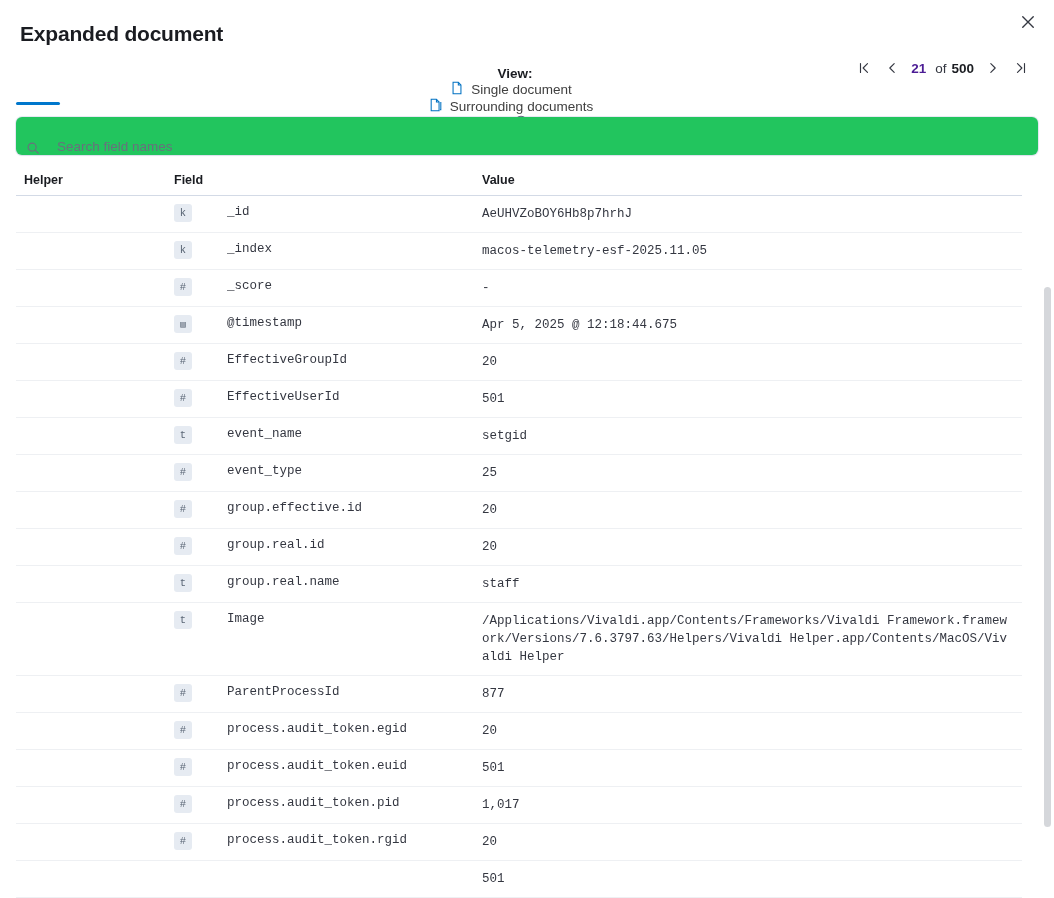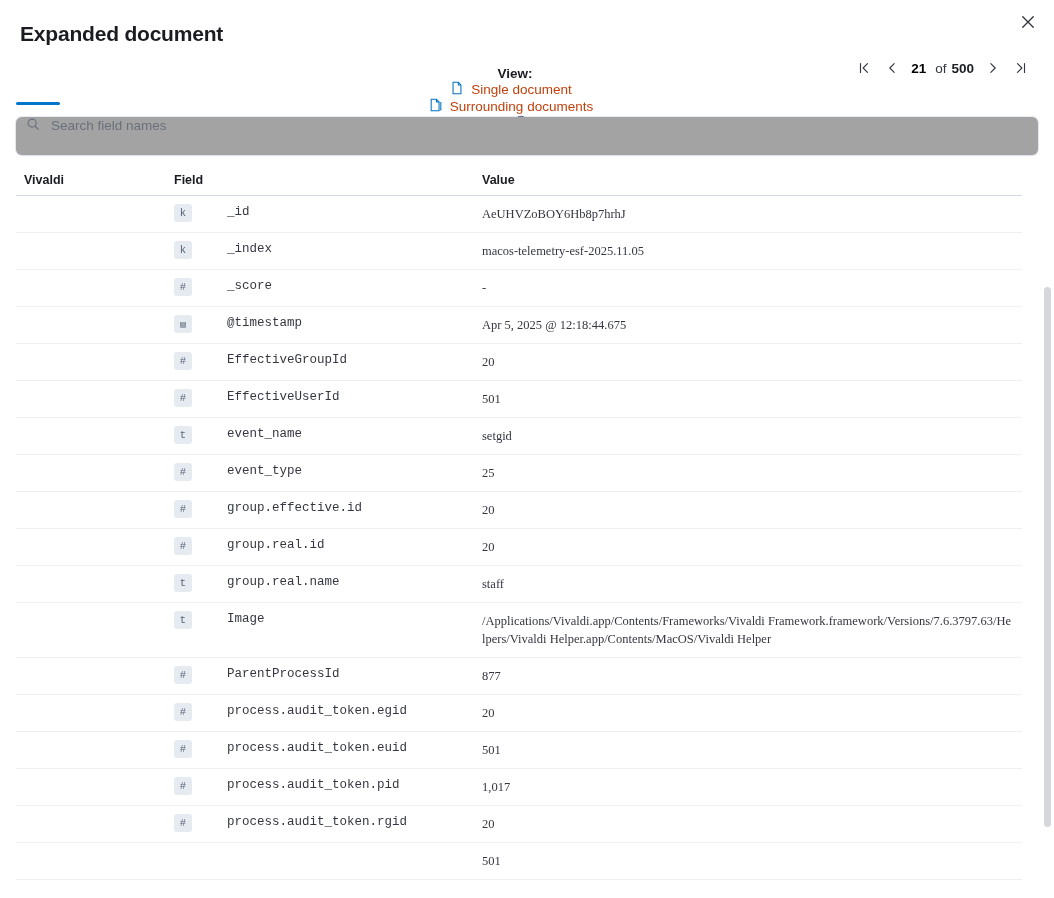--- a/index.html
+++ b/index.html
@@ -60,21 +60,21 @@
     font-size: 13.5px;
     font-weight: 700;
     color: #1a1c21;
     margin-right: 12px;
   }
   .view-link {
     display: flex;
     align-items: center;
     gap: 7px;
     font-size: 13.5px;
-    color: #c2410c;
+    color: #404040;
     cursor: pointer;
     margin-right: 20px;
     text-decoration: none;
   }
   .view-link .doc-icon { color: #0071c2; display: block; }
   .help-icon {
     color: #69707d;
     cursor: pointer;
     display: flex;
     align-items: center;
@@ -98,21 +98,21 @@
     cursor: pointer;
     color: #343741;
     display: flex;
     align-items: center;
     justify-content: center;
     padding: 0;
     border-radius: 4px;
   }
   .pager .page-num {
     font-weight: 700;
-    color: #000000;
+    color: #4c1d95;
     padding: 0 4px;
     cursor: pointer;
   }
   .pager .of { padding: 0 3px; color: #343741; }
   .pager .total { font-weight: 700; color: #1a1c21; padding-right: 4px;}
 
   .tabs-strip {
     position: relative;
     margin-top: 12px;
     height: 3px;
@@ -127,26 +127,27 @@
     background: #07c;
     border-radius: 2px;
   }
 
   .search-wrap {
     padding: 12px 16px 0 16px;
   }
   .search-box {
     position: relative;
     height: 38px;
-    background: #a3a3a3;
+    background: #22c55e;
     border-radius: 6px;
     box-shadow: 0 0 0 1px rgba(17,43,134,0.10), 0 1px 2px rgba(17,43,134,0.06);
     display: flex;
-    align-items: flex-start;
+    align-items: flex-end;
     padding: 0 10px;
+    gap: 6px;
   }
   .search-icon { color: #69707d; margin-right: 9px; display: flex; }
   .search-input {
     border: none;
     outline: none;
     background: transparent;
     font-size: 13.5px;
     color: #343741;
     width: 100%;
     font-family: "Liberation Sans", sans-serif;
@@ -184,21 +185,21 @@
     border-bottom: 1px solid #eef0f3;
     color: #343741;
   }
   td.field-cell {
     font-family: "Liberation Mono", monospace;
     font-size: 12px;
     color: #343741;
     white-space: nowrap;
   }
   td.value-cell {
-    font-family: Liberation Serif, serif;
+    font-family: Liberation Mono, monospace;
     font-size: 12px;
     color: #343741;
     word-break: break-all;
     line-height: 18px;
   }
   .type-badge {
     display: inline-flex;
     align-items: center;
     justify-content: center;
     width: 18px;
@@ -320,21 +321,21 @@
 
   <div class="table-wrap">
     <table class="doc-table">
       <colgroup>
         <col class="col-actions">
           <col class="col-field">
           <col class="col-value">
       </colgroup>
       <thead>
         <tr>
-          <th>Vivaldi</th>
+          <th>Helper</th>
           <th>Field</th>
           <th>Value</th>
         </tr>
       </thead>
       <tbody id="table-body">
           <tr>
             <td></td>
             <td class="field-cell"><span class="type-badge">k</span><span class="field-name">_id</span></td>
             <td class="value-cell">AeUHVZoBOY6Hb8p7hrhJ</td>
           </tr>

